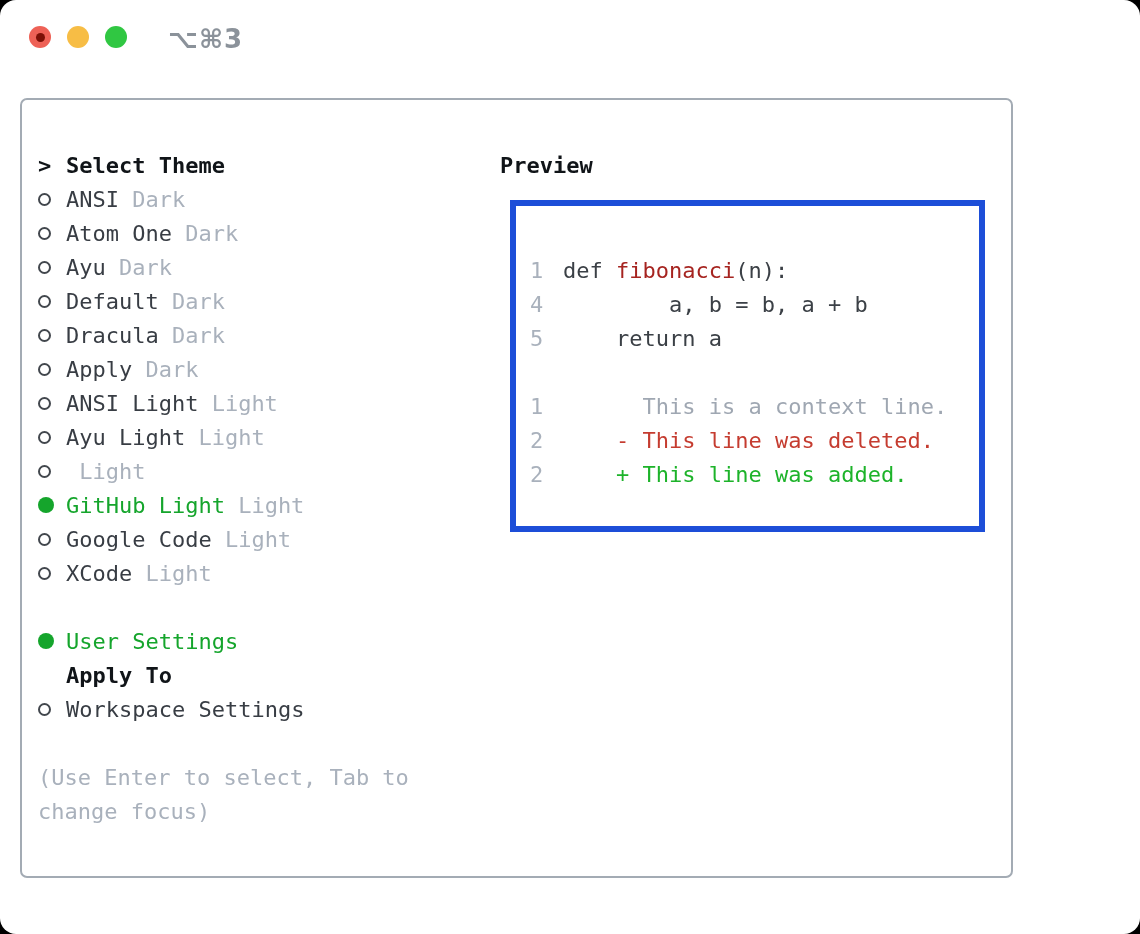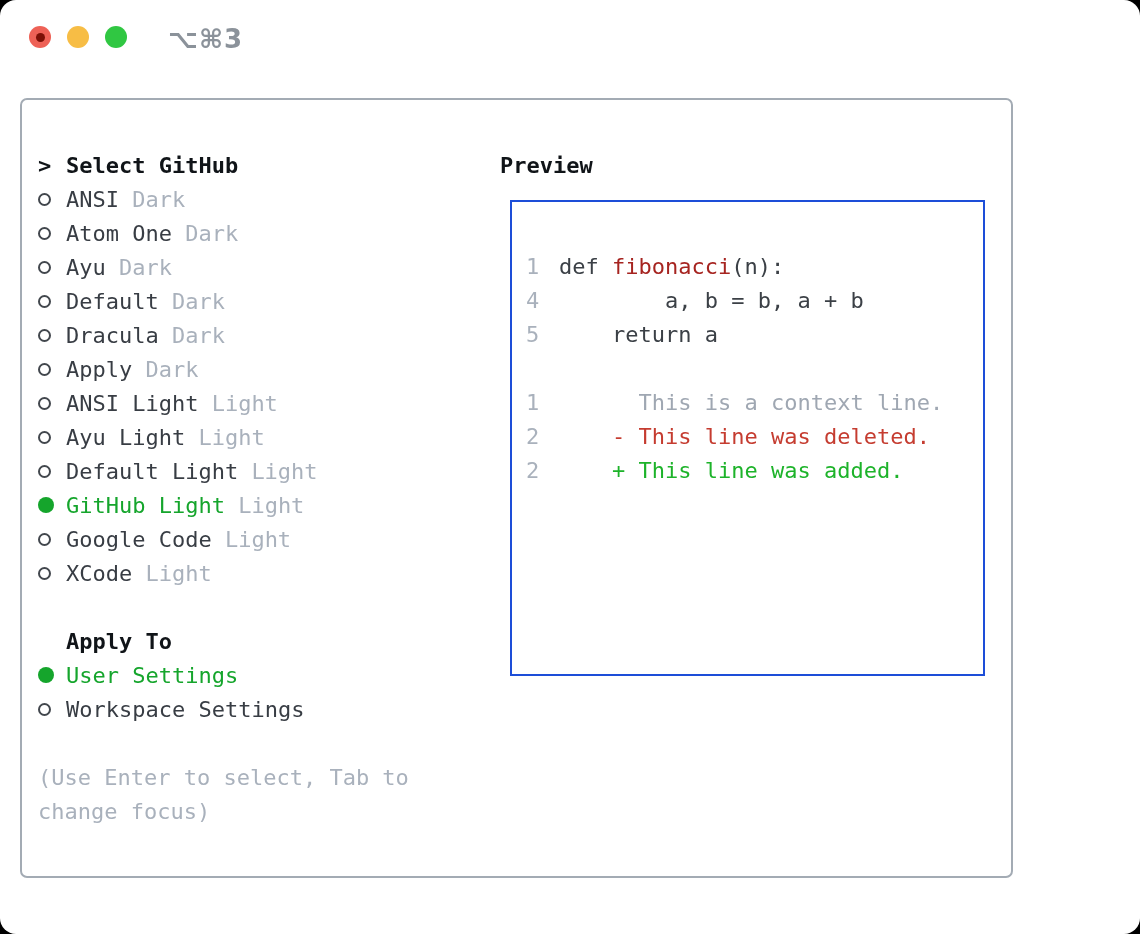--- a/index.html
+++ b/index.html
@@ -46,22 +46,22 @@
 
   .gap-line { height: 34px; }
 
   .help { color: #a9b1bc; }
 
   
   .preview-title { position: absolute; left: 478px; top: 48px; height: 34px;
                    display: flex; align-items: center;
                    font-size: 22px; font-weight: bold; color: #101418; }
   .preview-box {
-    position: absolute; left: 488px; top: 100px; width: 475px; height: 476px;
-    border: 2px solid #1d4ed8; background: #fff;
+    position: absolute; left: 488px; top: 100px; width: 475px; height: 332px;
+    border: 6px solid #1d4ed8; background: #fff;
     padding: 48px 0 0 14px; overflow: hidden;
   }
   .cl { height: 34px; line-height: 34px; font-size: 22px; white-space: pre; color: #3b4046; }
   .ln { display: inline-block; width: 1ch; margin-right: 1.5ch; color: #a9b1bc; }
   .tk-kw  { color: #3b4046; }
   .tk-pl  { color: #3b4046; }
   .tk-fn  { color: #a62420; }
   .tk-nu  { color: #0d7e85; }
   .tk-bi  { color: #2d96cd; }
   .tk-ctx { color: #9fa7b2; }
@@ -81,21 +81,21 @@
     <span class="dot green"></span>
     <span class="win-title">⌥⌘3</span>
   </div>
 
   <div class="panel">
 
     <div class="left-col">
 
       <div class="line">
         <span class="marker-col prompt">&gt;</span>
-        <span class="hdr">Select GitHub</span>
+        <span class="hdr">Select Theme</span>
       </div>
 
       <div class="line">
         <span class="marker-col"><span class="ring"></span></span>
         <span class="item-name">ANSI</span>
         <span class="variant">Dark</span>
       </div>
       <div class="line">
         <span class="marker-col"><span class="ring"></span></span>
         <span class="item-name">Atom One</span>
@@ -126,48 +126,47 @@
         <span class="item-name">ANSI Light</span>
         <span class="variant">Light</span>
       </div>
       <div class="line">
         <span class="marker-col"><span class="ring"></span></span>
         <span class="item-name">Ayu Light</span>
         <span class="variant">Light</span>
       </div>
       <div class="line">
         <span class="marker-col"><span class="ring"></span></span>
-        <span class="item-name">Default Light</span>
         <span class="variant">Light</span>
       </div>
       <div class="line selected">
         <span class="marker-col"><span class="dot-sel"></span></span>
         <span class="item-name">GitHub Light</span>
         <span class="variant">Light</span>
       </div>
       <div class="line">
         <span class="marker-col"><span class="ring"></span></span>
         <span class="item-name">Google Code</span>
         <span class="variant">Light</span>
       </div>
       <div class="line">
         <span class="marker-col"><span class="ring"></span></span>
         <span class="item-name">XCode</span>
         <span class="variant">Light</span>
       </div>
 
       <div class="gap-line"></div>
 
+      <div class="line selected">
+        <span class="marker-col"><span class="dot-sel"></span></span>
+        <span class="item-name">User Settings</span>
+      </div>
       <div class="line">
         <span class="marker-col"></span>
         <span class="hdr">Apply To</span>
-      </div>
-      <div class="line selected">
-        <span class="marker-col"><span class="dot-sel"></span></span>
-        <span class="item-name">User Settings</span>
       </div>
       <div class="line">
         <span class="marker-col"><span class="ring"></span></span>
         <span class="item-name">Workspace Settings</span>
       </div>
 
       <div class="gap-line"></div>
 
       <div class="line help">(Use Enter to select, Tab to</div>
       <div class="line help">change focus)</div>

